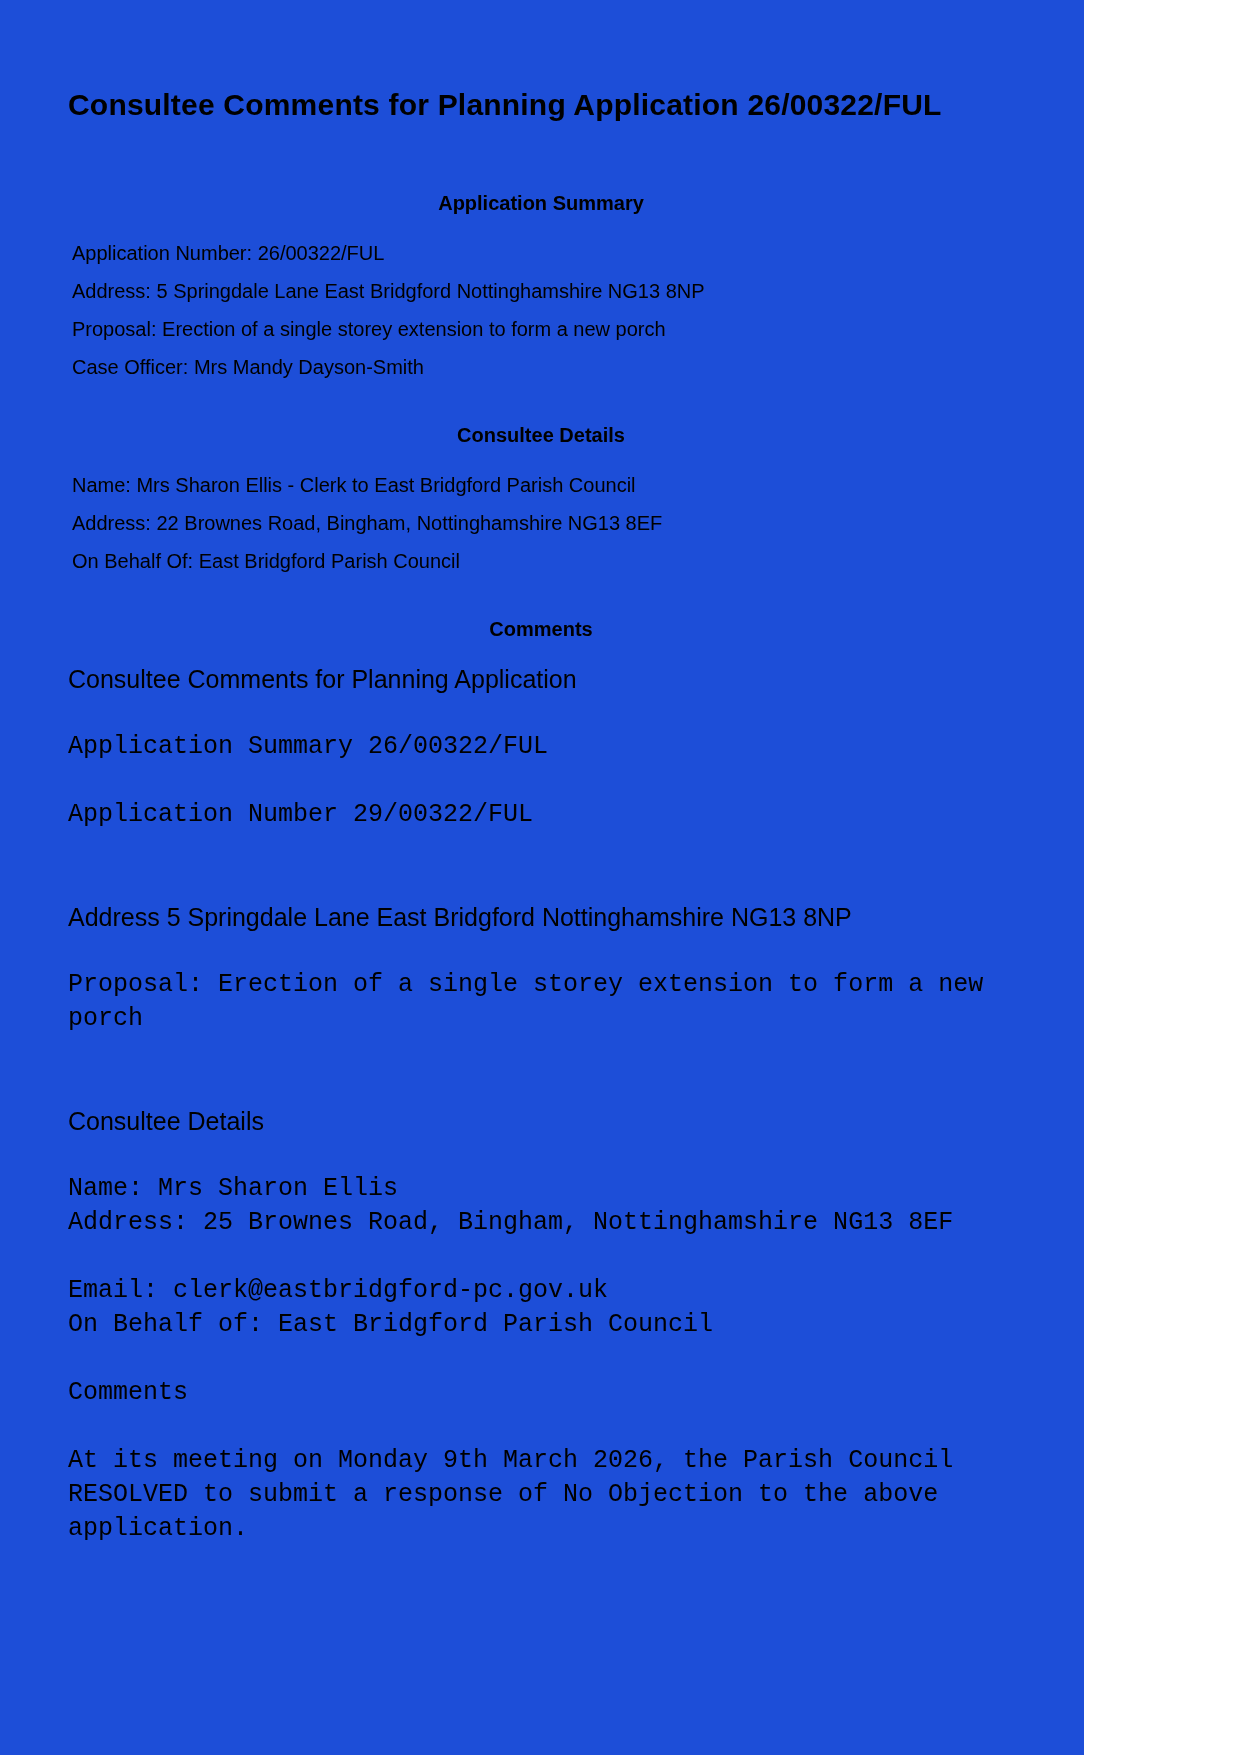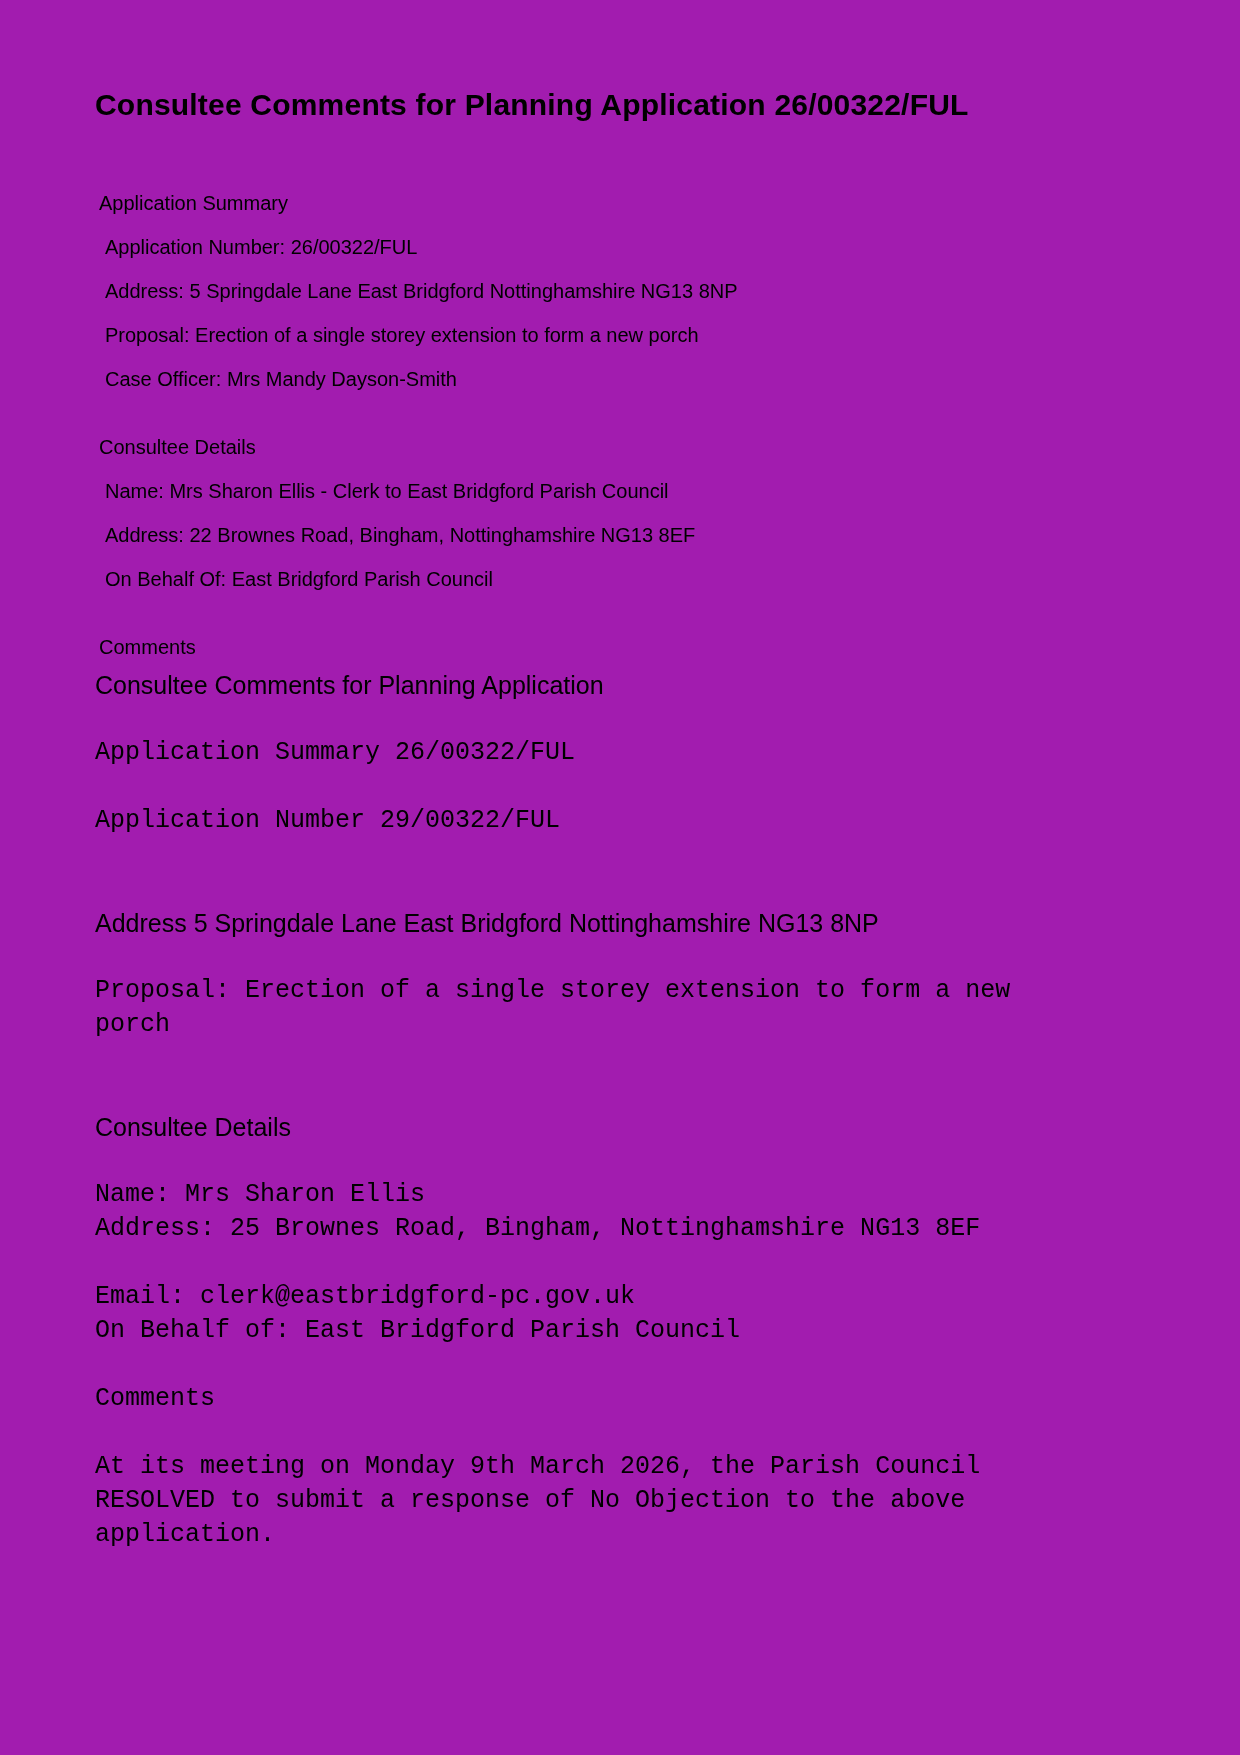--- a/index.html
+++ b/index.html
@@ -7,47 +7,48 @@
     padding: 0;
     background: #ffffff;
   }
   body {
     font-family: "Liberation Sans", "DejaVu Sans", sans-serif;
     color: #000000;
     -webkit-font-smoothing: antialiased;
   }
   .page {
     position: relative;
-    width: 1240px;
+    width: 1084px;
     height: 1755px;
     box-sizing: border-box;
-    padding: 86px 70px 0 95px;
-    background: #a21caf;
+    padding: 86px 70px 0 68px;
+    background: #1d4ed8;
     overflow: hidden;
   }
   .title {
     font-size: 30px;
     line-height: 38px;
     font-weight: 700;
     margin: 0 0 62px 0;
     letter-spacing: 0.2px;
   }
   .section {
     margin: 0 0 34px 0;
   }
   .section h2 {
     font-size: 20px;
     line-height: 34px;
-    font-weight: 400;
-    margin: 4px;
+    font-weight: 700;
+    margin: 16px;
+    text-align: center;
   }
   .section p {
     font-size: 20px;
     line-height: 34px;
-    margin: 10px;
+    margin: 4px;
   }
   .comments-body p {
     font-size: 25px;
     line-height: 34px;
     margin: 0;
     white-space: pre-line;
     max-width: 1002px;
   }
   .gap-1 { margin-top: 34px !important; font-family: Liberation Mono, monospace; }  
   .gap-2 { margin-top: 68px !important; }  

